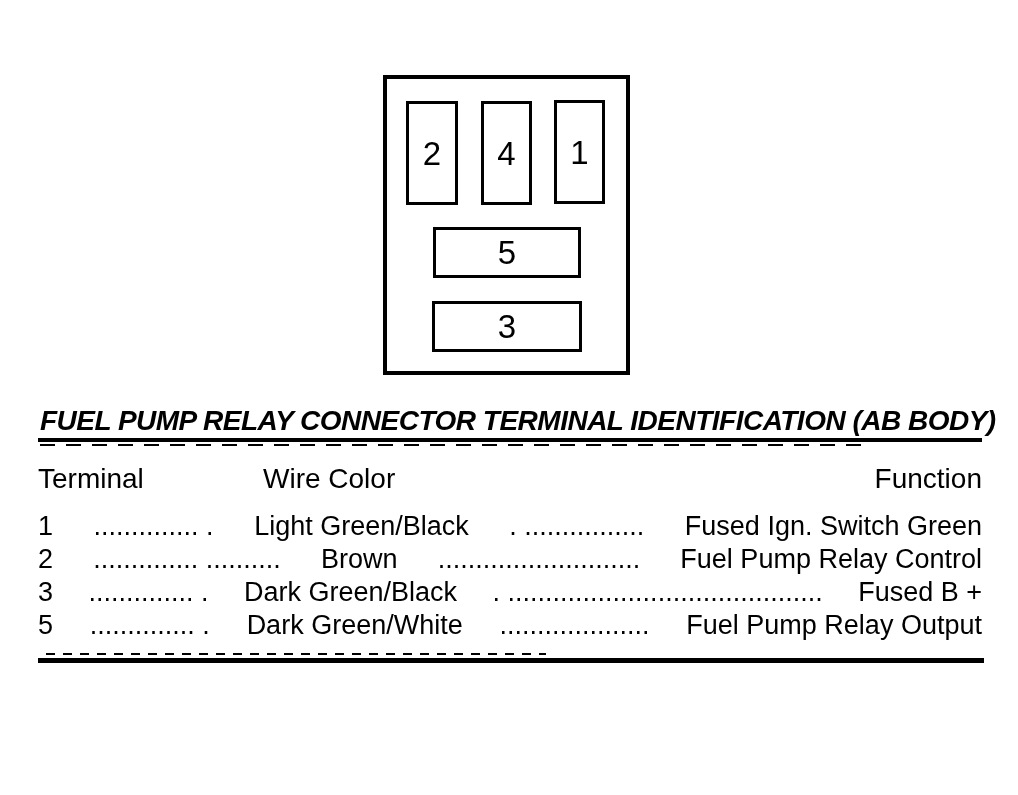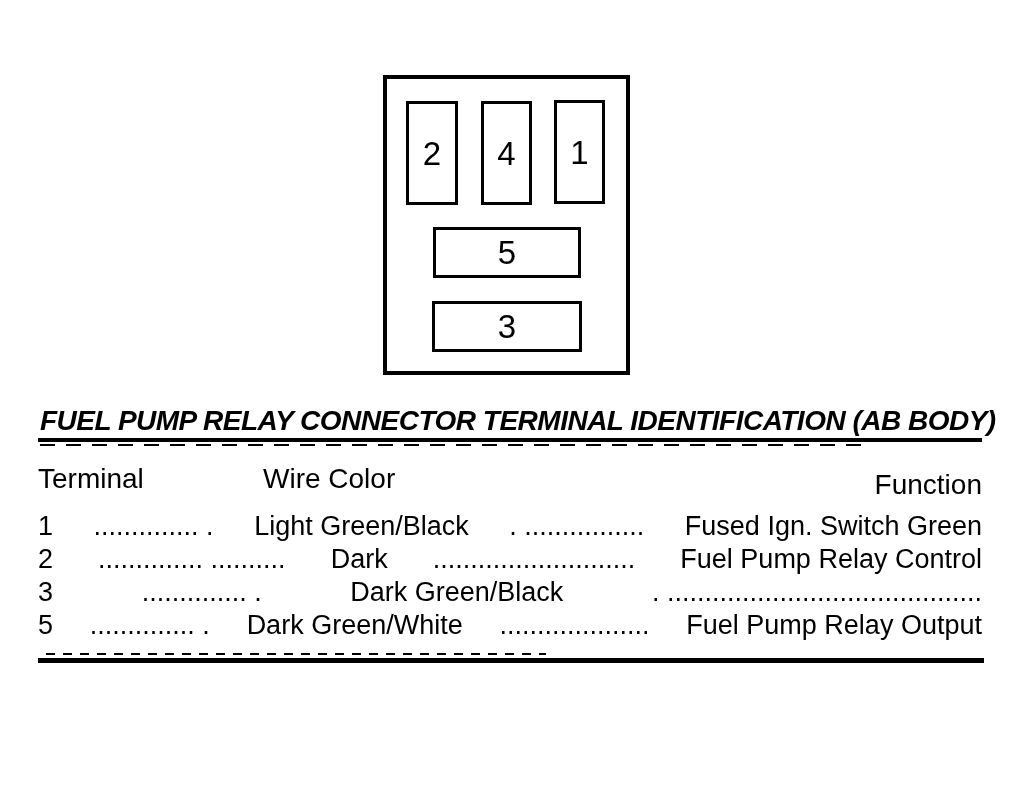--- a/index.html
+++ b/index.html
@@ -68,21 +68,21 @@
   .thead {
     position: absolute;
     left: 38px; top: 465px;
     width: 944px; height: 30px;
     font-size: 28px;
     font-weight: normal;
     line-height: 1;
   }
   .th-terminal  { position: absolute; left: 0; }
   .th-wirecolor { position: absolute; left: 225px; }
-  .th-function  { position: absolute; right: 0; margin-top: 6px; }
+  .th-function  { position: absolute; right: 0; }
 
   
   .rows {
     position: absolute;
     left: 38px; top: 510px;
     width: 944px;
   }
   .trow {
     display: flex;
     justify-content: space-between;
@@ -152,29 +152,30 @@
     <div class="trow">
       <span>1</span>
       <span>.............. .</span>
       <span>Light Green/Black</span>
       <span>. ................</span>
       <span>Fused Ign. Switch Green</span>
     </div>
     <div class="trow">
       <span>2</span>
       <span>.............. ..........</span>
-      <span>Dark</span>
+      <span>Brown</span>
       <span>...........................</span>
       <span>Fuel Pump Relay Control</span>
     </div>
     <div class="trow">
       <span>3</span>
       <span>.............. .</span>
       <span>Dark Green/Black</span>
       <span>. ..........................................</span>
+      <span>Fused B +</span>
     </div>
     <div class="trow">
       <span>5</span>
       <span>.............. .</span>
       <span>Dark Green/White</span>
       <span>....................</span>
       <span>Fuel Pump Relay Output</span>
     </div>
   </div>
 

